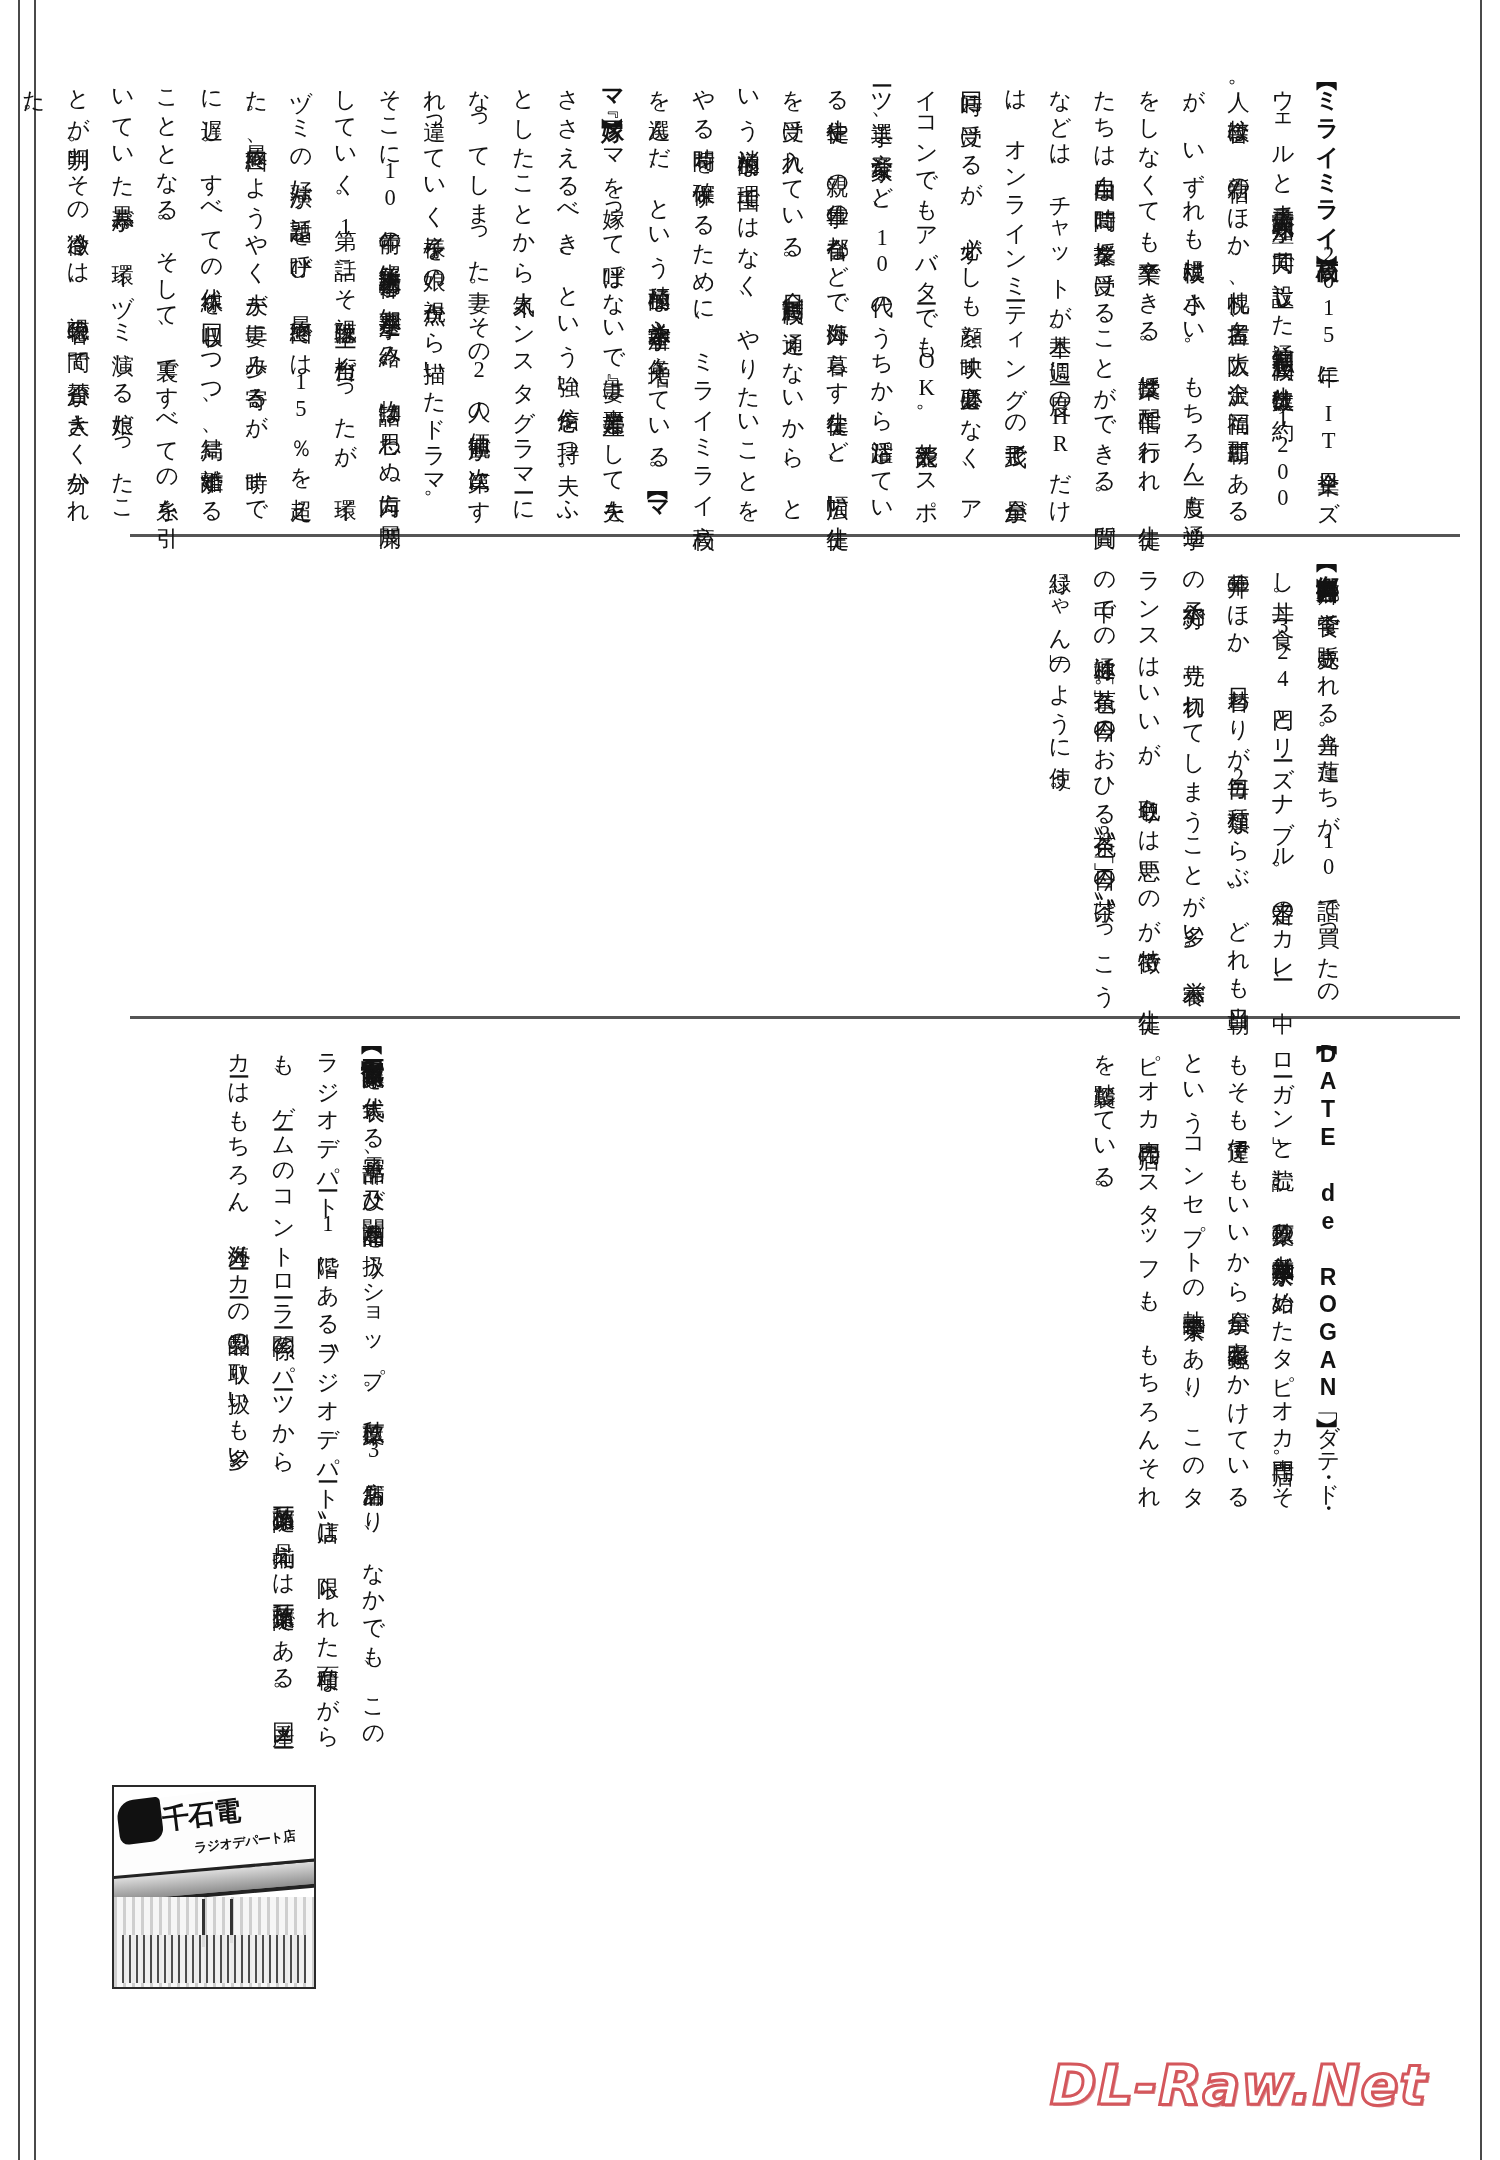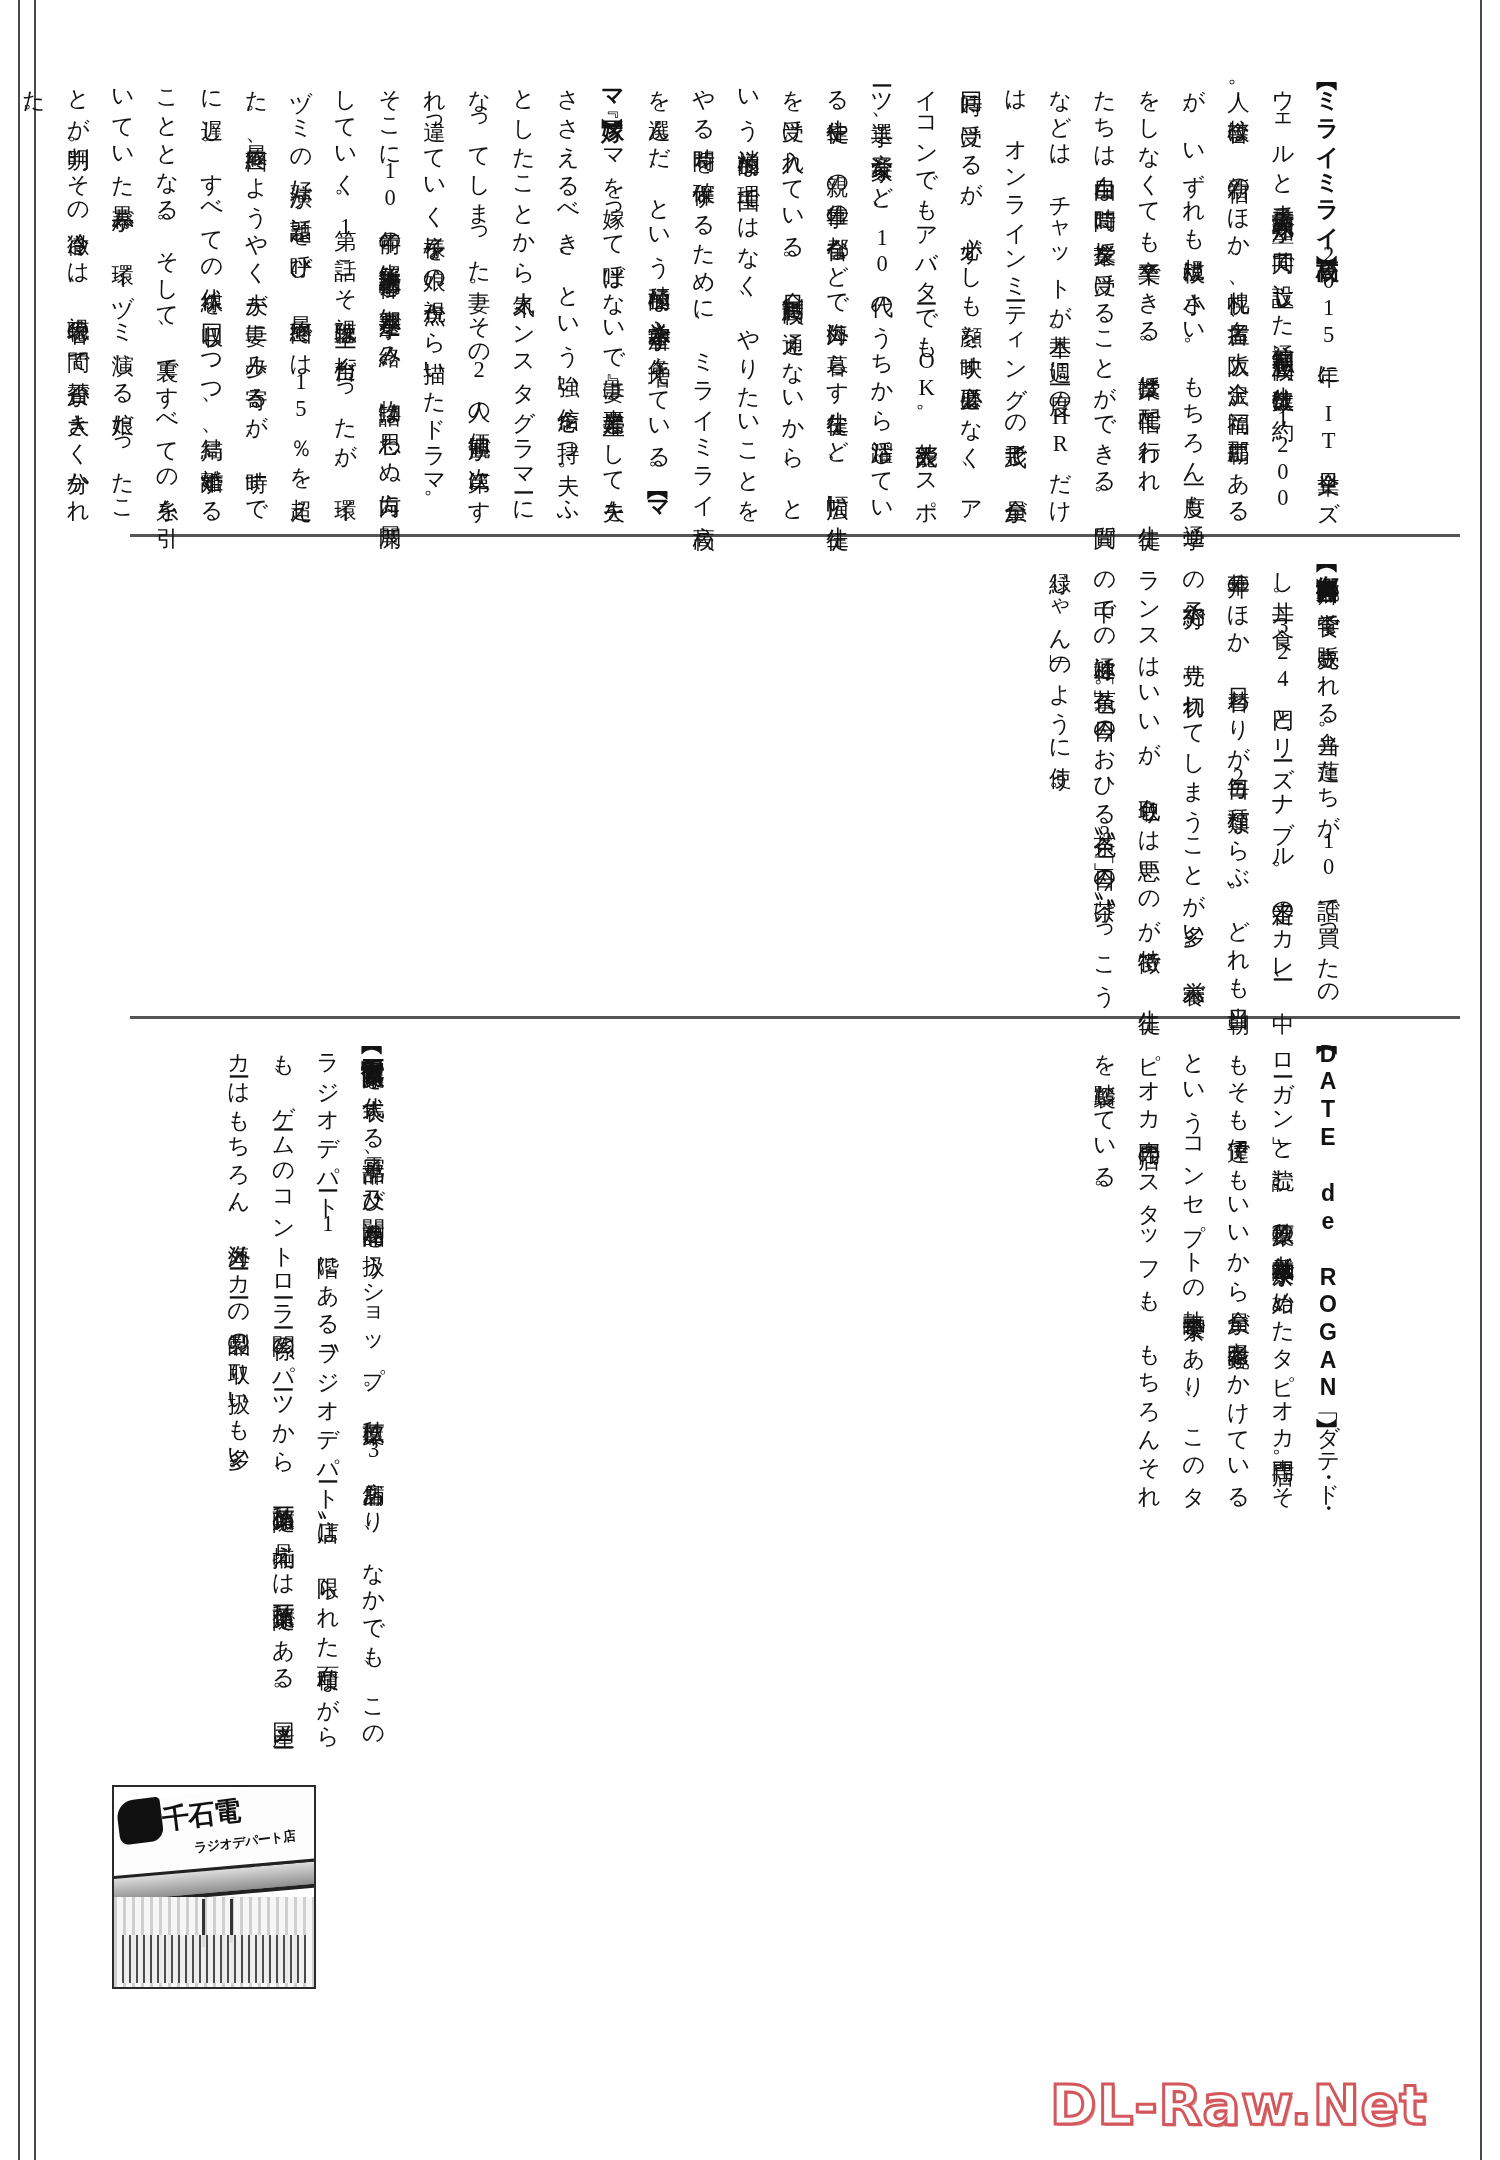--- a/index.html
+++ b/index.html
@@ -178,27 +178,27 @@
     opacity: .9;
   }
 
   
   #watermark {
     position: absolute;
     left: 1050px;
     top: 2052px;
     font-family: "DejaVu Sans", sans-serif;
     font-weight: bold;
+    font-style: italic;
     font-size: 56px;
     letter-spacing: 1px;
     color: #ffffff;
     -webkit-text-stroke: 3px #d4575c;
     text-shadow: 2px 2px 0 rgba(190,70,75,.55);
     white-space: nowrap;
-    margin-top: 20px;
   }
 </style>
 </head>
 <body>
 
 <div id="page">
 
   <div class="frame-line frame-left-outer"></div>
   <div class="frame-line frame-left-inner"></div>
   <div class="frame-line frame-right"></div>

